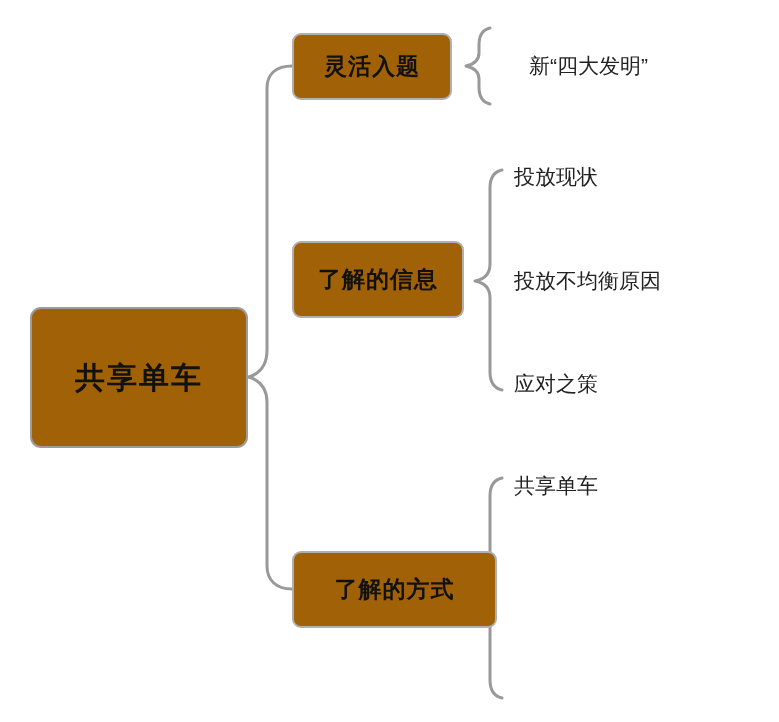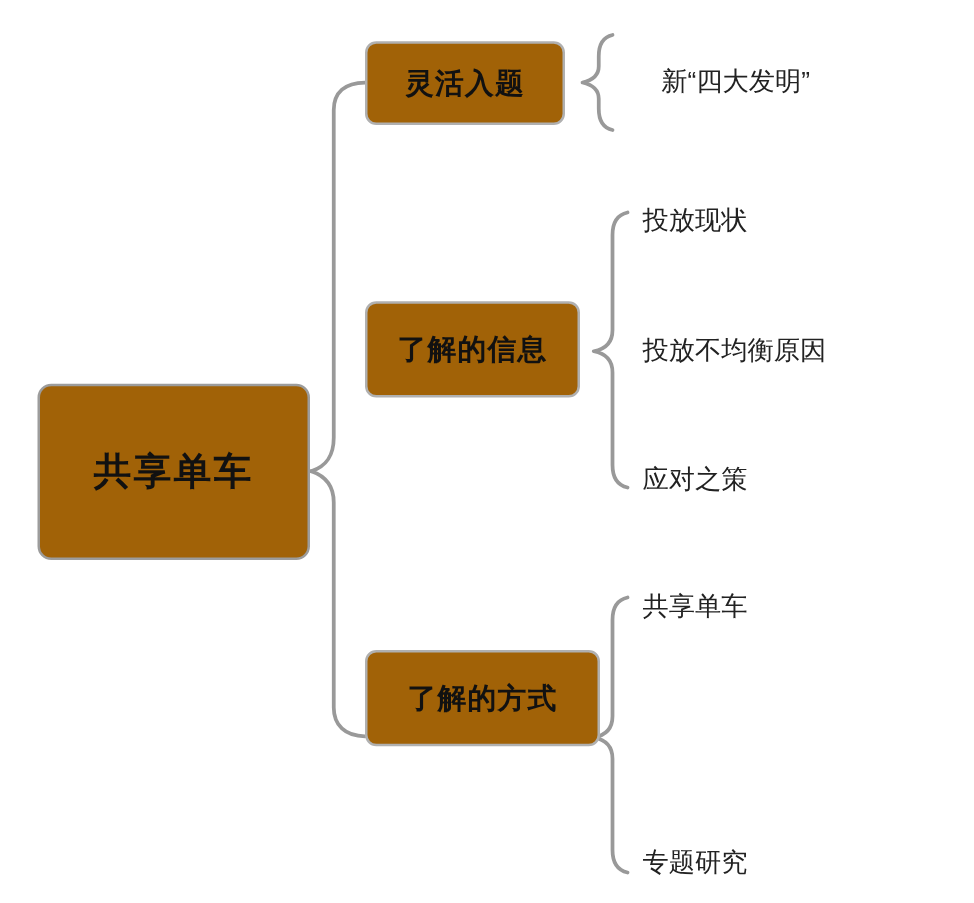--- a/index.html
+++ b/index.html
@@ -79,28 +79,27 @@
   </svg>
 
   <div class="node root" style="left:30px; top:307px; width:218px; height:141px;gap:12px;">
     <div>共享单车</div>
   </div>
 
   <div class="node branch" style="left:292px; top:33px; width:160px; height:67px;">灵活入题</div>
 
   <div class="node branch" style="left:292px; top:241px; width:172px; height:77px;">了解的信息</div>
 
-  <div class="node branch" style="left:292px; top:520px; width:188px; height:77px;">了解的方式</div>
+  <div class="node branch" style="left:292px; top:551px; width:205px; height:77px;">了解的方式</div>
 
   <div class="leaf" style="left:529px; top:52px;">新“四大发明”</div>
 
   <div class="leaf" style="left:514px; top:163px;">投放现状</div>
 
   <div class="leaf" style="left:514px; top:267px;">投放不均衡原因</div>
 
   <div class="leaf" style="left:514px; top:370px;">应对之策</div>
 
   <div class="leaf" style="left:514px; top:472px;">共享单车</div>
 
 
-  <div class="leaf" style="left:514px; top:677px;">专题研究</div>
 
 </div>
 
 </body></html>

